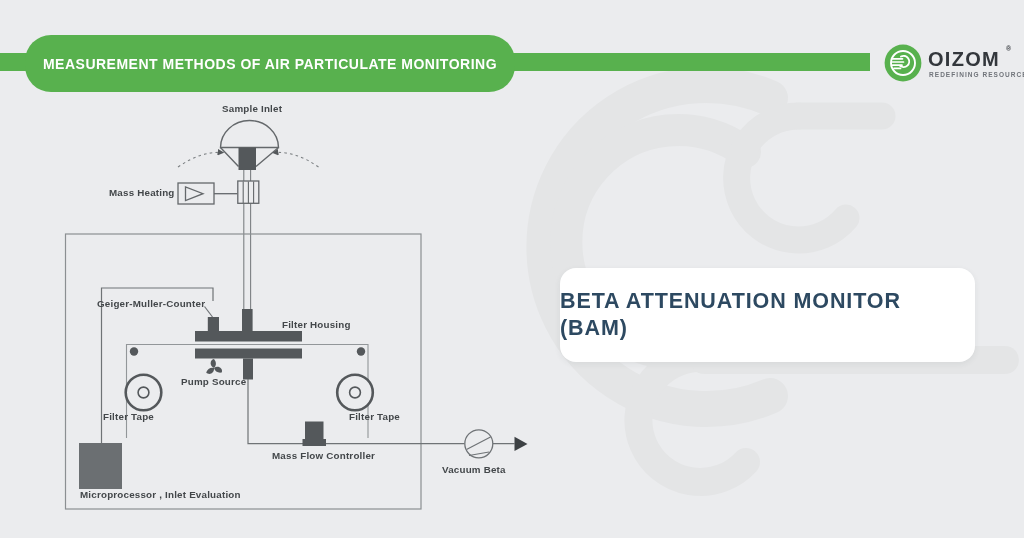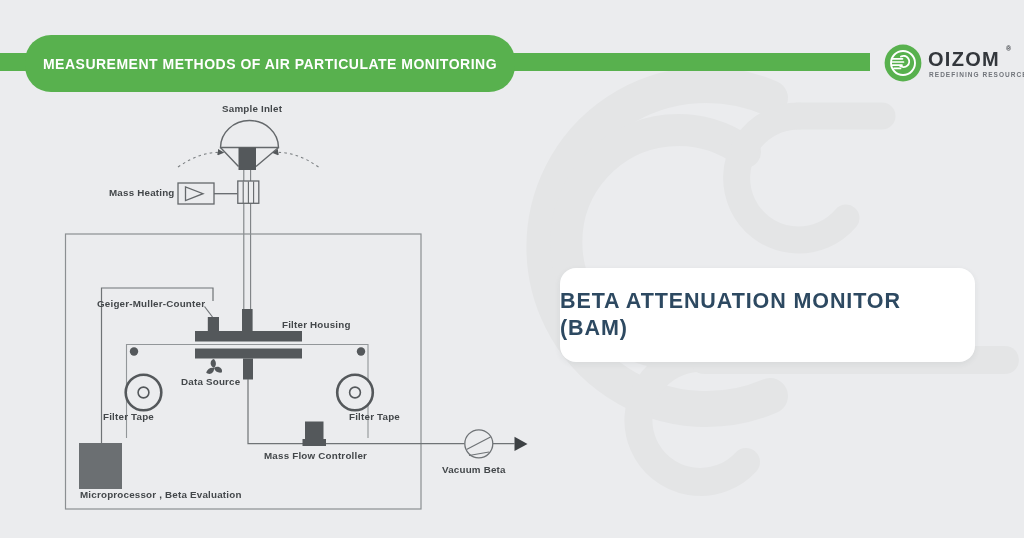--- a/index.html
+++ b/index.html
@@ -160,25 +160,25 @@
       <path d="M 514.5 436.8 L 527.5 443.9 L 514.5 451 Z" fill="#3d4144"></path>
     </g>
 
     <rect class="f-mid" x="79" y="443" width="43" height="46"></rect>
   </svg>
 
   <div class="lbl" style="left:222px;top:104px">Sample Inlet</div>
   <div class="lbl" style="left:109px;top:188px">Mass Heating</div>
   <div class="lbl" style="left:97px;top:299px">Geiger-Muller-Counter</div>
   <div class="lbl" style="left:282px;top:320px">Filter Housing</div>
-  <div class="lbl" style="left:181px;top:377px">Data Source</div>
+  <div class="lbl" style="left:181px;top:377px">Pump Source</div>
   <div class="lbl" style="left:103px;top:412px">Filter Tape</div>
   <div class="lbl" style="left:349px;top:412px">Filter Tape</div>
-  <div class="lbl" style="left:264px;top:451px">Mass Flow Controller</div>
+  <div class="lbl" style="left:272px;top:451px">Mass Flow Controller</div>
   <div class="lbl" style="left:442px;top:465px">Vacuum Beta</div>
-  <div class="lbl" style="left:80px;top:490px">Microprocessor , Beta Evaluation</div>
+  <div class="lbl" style="left:80px;top:490px">Microprocessor , Inlet Evaluation</div>
 
   <div class="bam-card">
     <div>BETA ATTENUATION MONITOR</div>
     <div>(BAM)</div>
   </div>
 
 </div>
 
 </body></html>

